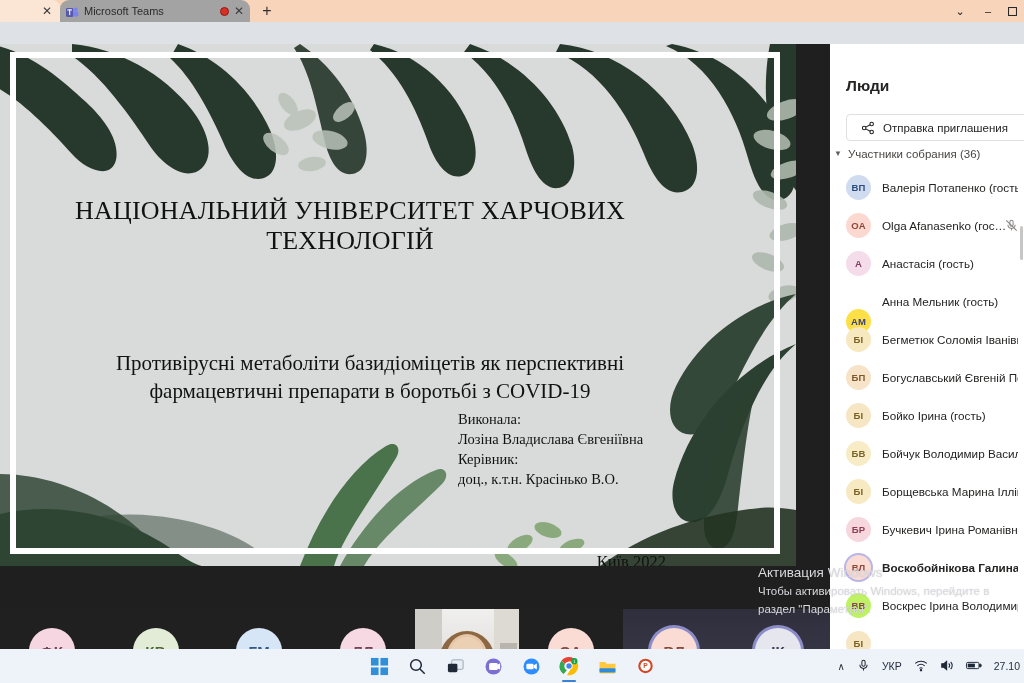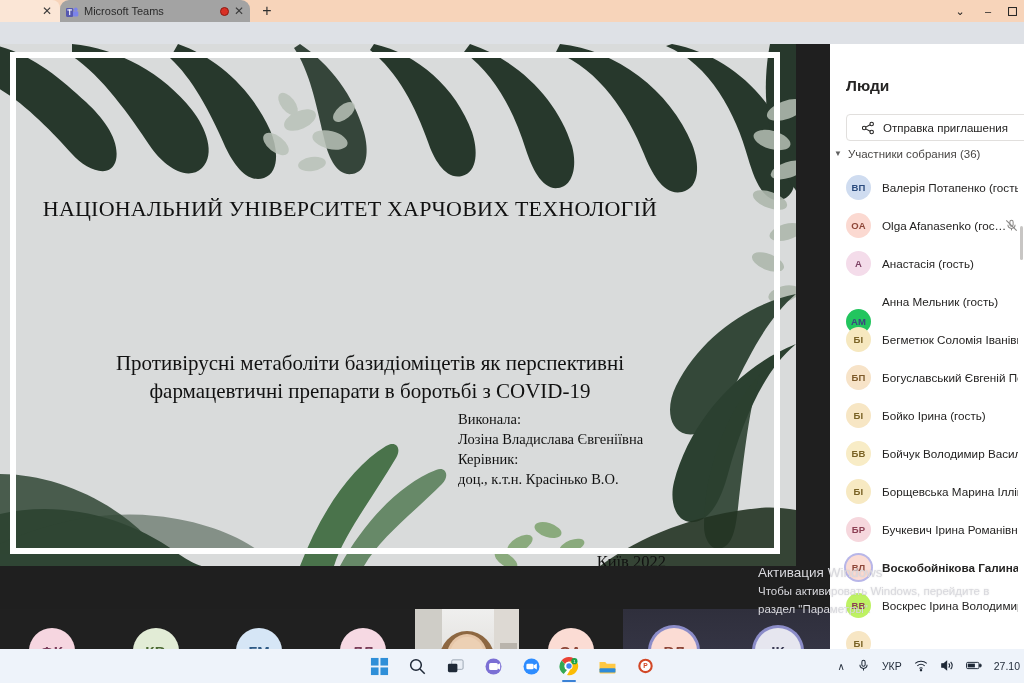--- a/index.html
+++ b/index.html
@@ -78,21 +78,21 @@
   }
   .slide-inner-frame {
     position: absolute; left: 10px; top: 8px; right: 16px; bottom: 12px;
     border: 6px solid #ffffff; pointer-events: none; z-index: 3;
   }
   .leafbg { position: absolute; inset: 0; z-index: 1; }
 
   .slide-text { position: absolute; inset: 0; z-index: 2; font-family: "Liberation Serif", serif; color: #111; }
   .uni-name {
     position: absolute; left: 0; top: 152px; width: 700px; text-align: center;
-    font-size: 22px; letter-spacing: 0.2px; font-weight: 400;
+    font-size: 26px; letter-spacing: 0.2px; font-weight: 400;
   }
   .dept {
     position: absolute; left: 0; top: 198px; width: 700px; text-align: center;
     font-size: 14.5px;
   }
   .maintitle {
     position: absolute; left: 30px; top: 265px; width: 680px; text-align: center;
     font-size: 21px; line-height: 1.33; margin-top: 41px;
   }
   .authors {
@@ -440,21 +440,21 @@
             <path d="M8 11.6V14"></path>
             <path d="M1.6 1.6 L14.4 14.4" stroke-width="1.4"></path>
         </svg>
       </span>
     </div>
     <div class="prow">
       <div class="avatar" id="p2" style="background: rgb(244, 220, 234); color: rgb(123, 63, 97);">А</div>
       <div class="pname">Анастасія (гость)</div>
     </div>
     <div class="prow">
-      <div class="avatar" id="p3" style="background: #22c55e; color: rgb(59, 67, 128); margin-top: 40px;">АМ</div>
+      <div class="avatar" id="p3" style="background: #fde047; color: rgb(59, 67, 128); margin-top: 40px;">АМ</div>
       <div class="pname">Анна Мельник (гость)</div>
     </div>
     <div class="prow">
       <div class="avatar" id="p4" style="background: rgb(246, 232, 191); color: rgb(122, 99, 37);">БІ</div>
       <div class="pname">Бегметюк Соломія Іванівна</div>
     </div>
     <div class="prow">
       <div class="avatar" id="p5" style="background: rgb(247, 227, 200); color: rgb(125, 90, 43);">БП</div>
       <div class="pname">Богуславський Євгеній Пет…</div>
     </div>

